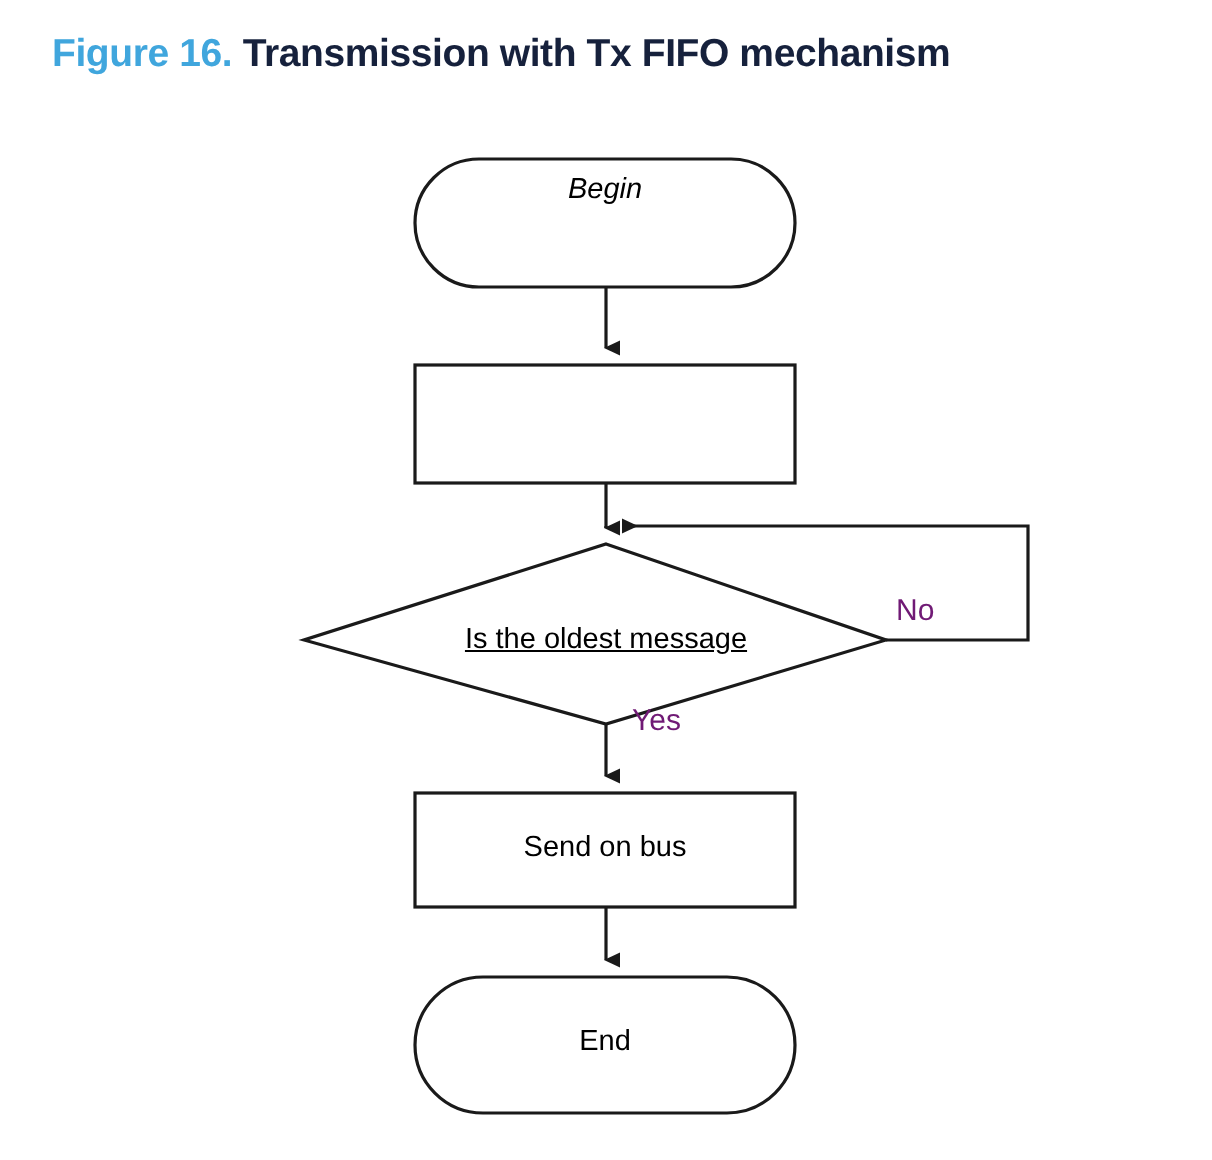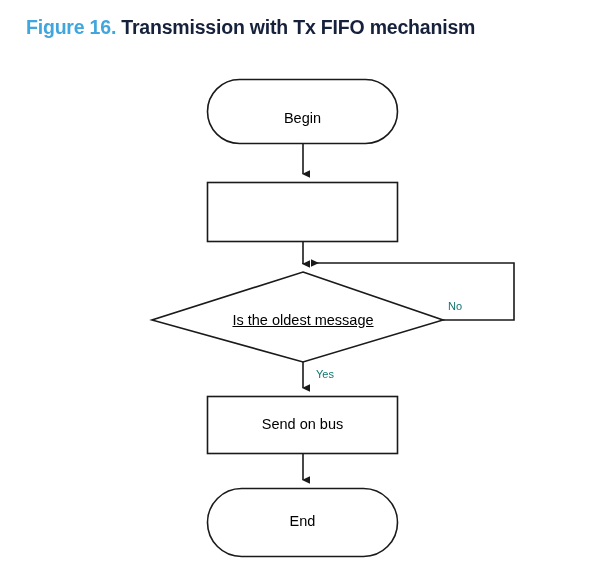--- a/index.html
+++ b/index.html
@@ -59,35 +59,35 @@
     text-align: center;
     font-size: 14.5px;
     color: #000000;
     line-height: 19px;
     white-space: pre-line;
     pointer-events: none;
   }
 
   .edge-label {
     position: absolute;
-    font-size: 11px;
-    color: #0f766e;
+    font-size: 15px;
+    color: #701a75;
     line-height: 14px;
     white-space: nowrap;
     pointer-events: none;
   }
 
-  #label-begin   { left: 207px; top: 109px; width: 191px; }
+  #label-begin   { left: 207px; top: 86px; width: 191px; font-style: italic; }
   #label-ram     { left: 207px; top: 192px; width: 191px; }
   #label-decision{ left: 170px; top: 311px; width: 266px; text-decoration: underline; }
   #label-send    { left: 207px; top: 415px; width: 191px; }
   #label-end     { left: 207px; top: 512px; width: 191px; }
 
   #label-no      { left: 448px; top: 299px; }
-  #label-yes     { left: 316px; top: 367px; }
+  #label-yes     { left: 316px; top: 354px; }
 </style>
 </head>
 <body>
 
 <div id="figure-root">
 
   <div class="figure-caption">
     <span class="fig-number">Figure 16.</span>
     <span class="fig-title">Transmission with Tx FIFO mechanism</span>
   </div>

